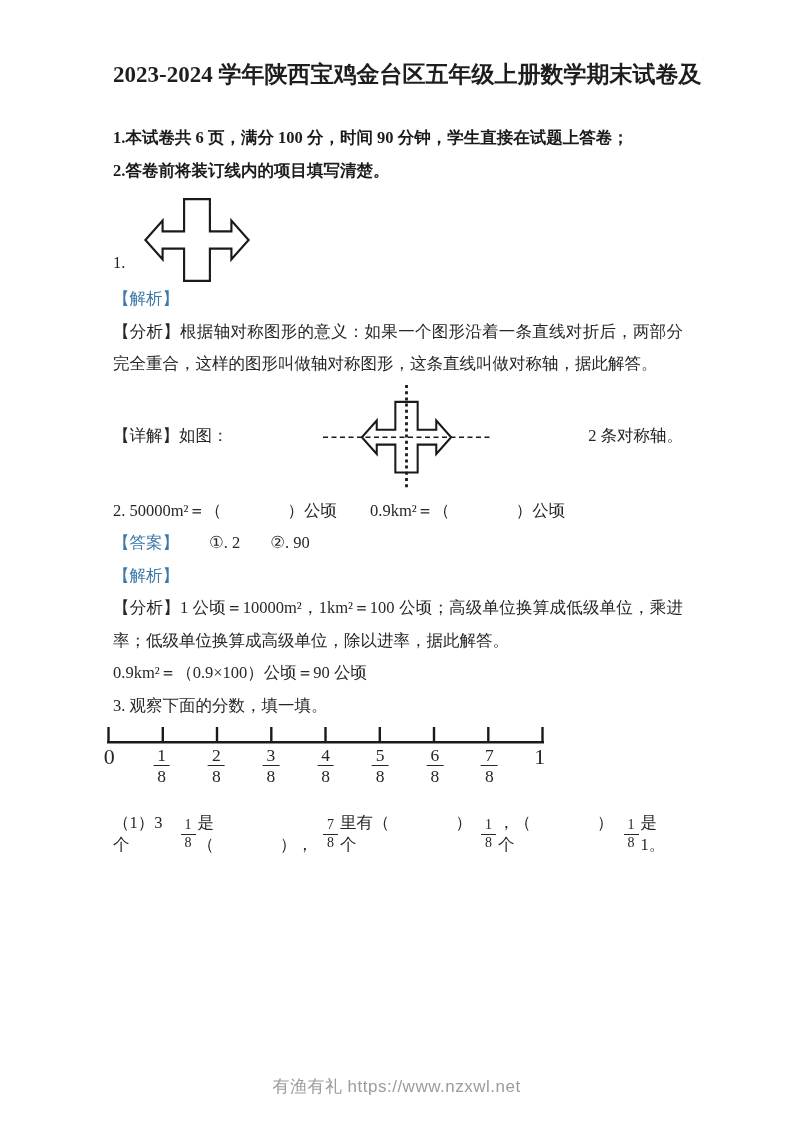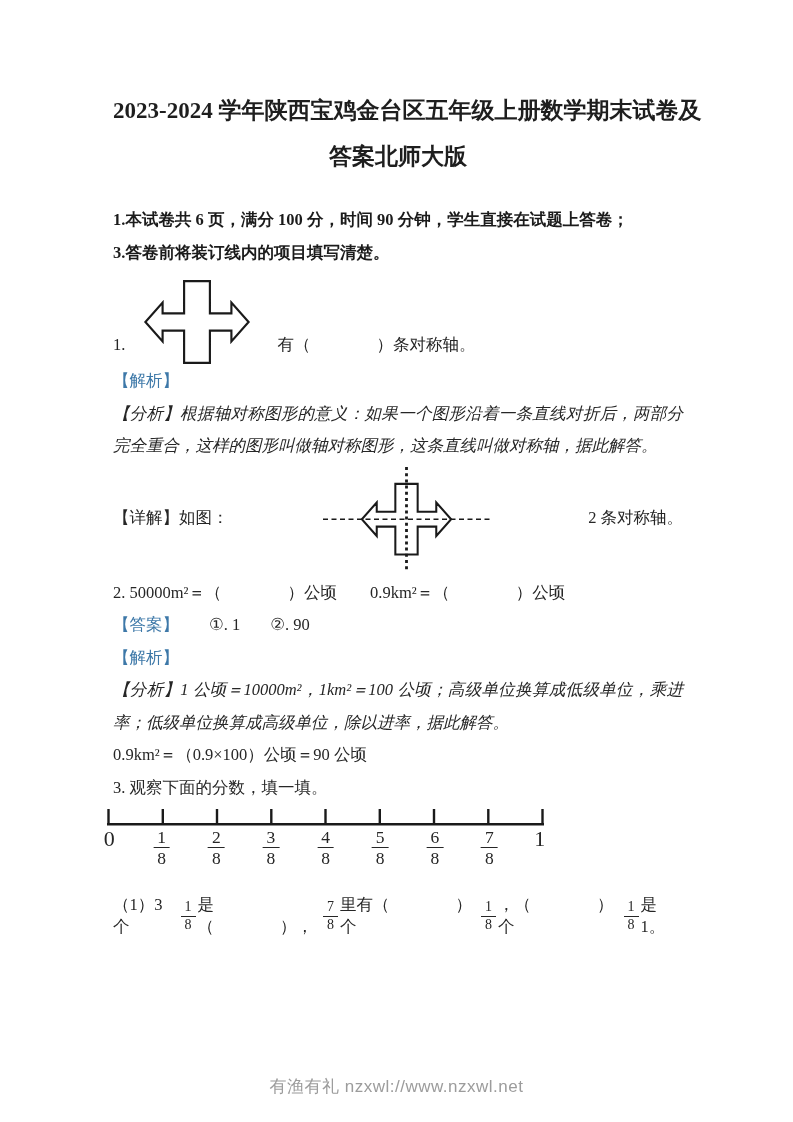--- a/index.html
+++ b/index.html
@@ -1,27 +1,27 @@
 <!DOCTYPE html>
 <html><head>
 <meta charset="utf-8">
 <style>
   html,body{margin:0;padding:0;}
   body{
     width:793px;height:1122px;background:#ffffff;position:relative;
     font-family:"Liberation Serif","DejaVu Serif",serif;
     color:#262626;overflow:hidden;
   }
-  .content{padding:88px 110px 0 113px;}
+  .content{padding:52px 110px 0 113px;}
   .title{font-size:23px;font-weight:bold;text-align:center;line-height:46px;margin:0 0 24px 0;color:#1e1e1e;}
   .title div{white-space:nowrap;}
   p{margin:0;}
   .para{font-size:16.5px;line-height:32.5px;}
   .bold{font-weight:bold;color:#1b1b1b;}
-  .just{text-align:justify;font-style:italic;}
+  .just{text-align:justify;}
   .blue{color:#3d78a8;}
   .q1row{display:flex;align-items:flex-end;margin-top:10px;}
   .q1row .qnum{margin-bottom:4px;}
   .q1row .fig{margin:0 14px 0 16px;}
   .q1row .qtext{margin-bottom:4px;margin-left:10px;}
   .detailrow{display:flex;align-items:center;margin:2px 0 4px 0;justify-content:space-between;}
   .ans-item{margin-left:30px;}
   .numberline{width:437px;margin:4px 0 0 -6px;}
   .nl-labels{position:relative;height:60px;}
   .nl-label{position:absolute;top:2px;transform:translateX(-50%);text-align:center;}
@@ -39,53 +39,51 @@
   }
   svg{display:block;}
 </style>
 </head>
 <body>
 
 <div class="content">
 
   <h1 class="title">
     <div>2023-2024 学年陕西宝鸡金台区五年级上册数学期末试卷及</div>
-    <div>答案北师大版</div>
   </h1>
 
   <p class="para bold">1.本试卷共 6 页，满分 100 分，时间 90 分钟，学生直接在试题上答卷；</p>
-  <p class="para bold">3.答卷前将装订线内的项目填写清楚。</p>
+  <p class="para bold">2.答卷前将装订线内的项目填写清楚。</p>
 
   <div class="q1row">
     <span class="para qnum">1.</span>
     <span class="fig">
       <svg width="112" height="86" viewBox="0 0 100 80">
         <path d="M38 2 H62 V32 H82 V22 L98 40 L82 58 V48 H62 V78 H38 V48 H18 V58 L2 40 L18 22 V32 H38 Z" fill="#ffffff" stroke="#1a1a1a" stroke-width="2" stroke-linejoin="miter"></path>
       </svg>
     </span>
-    <span class="para qtext">有（　　　　）条对称轴。</span>
   </div>
 
   <p class="para blue">【解析】</p>
   <p class="para just">【分析】根据轴对称图形的意义：如果一个图形沿着一条直线对折后，两部分完全重合，这样的图形叫做轴对称图形，这条直线叫做对称轴，据此解答。</p>
 
   <div class="detailrow">
     <span class="para">【详解】如图：</span>
     <span>
       <svg width="170" height="108" viewBox="0 0 170 108">
         <path transform="translate(37,17) scale(0.93)" d="M38 2 H62 V32 H82 V22 L98 40 L82 58 V48 H62 V78 H38 V48 H18 V58 L2 40 L18 22 V32 H38 Z" fill="#ffffff" stroke="#1a1a1a" stroke-width="2.2" stroke-linejoin="miter"></path>
         <line x1="0" y1="54.2" x2="170" y2="54.2" stroke="#1a1a1a" stroke-width="1.6" stroke-dasharray="5 3.5"></line>
         <line x1="83.5" y1="2" x2="83.5" y2="106" stroke="#1a1a1a" stroke-width="2.8" stroke-dasharray="3 3.2"></line>
       </svg>
     </span>
     <span class="para">2 条对称轴。</span>
   </div>
 
   <p class="para">2. 50000m²＝（　　　　）公顷　　0.9km²＝（　　　　）公顷</p>
-  <p class="para"><span class="blue">【答案】</span><span class="ans-item">①. 1</span><span class="ans-item">②. 90</span></p>
+  <p class="para"><span class="blue">【答案】</span><span class="ans-item">①. 2</span><span class="ans-item">②. 90</span></p>
   <p class="para blue">【解析】</p>
   <p class="para just">【分析】1 公顷＝10000m²，1km²＝100 公顷；高级单位换算成低级单位，乘进率；低级单位换算成高级单位，除以进率，据此解答。</p>
   <p class="para">0.9km²＝（0.9×100）公顷＝90 公顷</p>
 
   <p class="para">3. 观察下面的分数，填一填。</p>
 
   <div class="numberline">
     <svg width="437" height="18" viewBox="0 0 437 18">
       <line x1="0" y1="16.2" x2="437" y2="16.2" stroke="#1a1a1a" stroke-width="2.4"></line>
       <line x1="1.5" y1="1" x2="1.5" y2="16" stroke="#1a1a1a" stroke-width="2.4"></line>
@@ -130,13 +128,13 @@
     <span>，（　　　　）个</span>
     <span class="frac">
         <span class="num">1</span>
         <span class="den">8</span>
       </span>
     <span>是 1。</span>
   </div>
 
 </div>
 
-<div class="footer">有渔有礼 nzxwl://www.nzxwl.net</div>
+<div class="footer">有渔有礼 https://www.nzxwl.net</div>
 
 </body></html>

